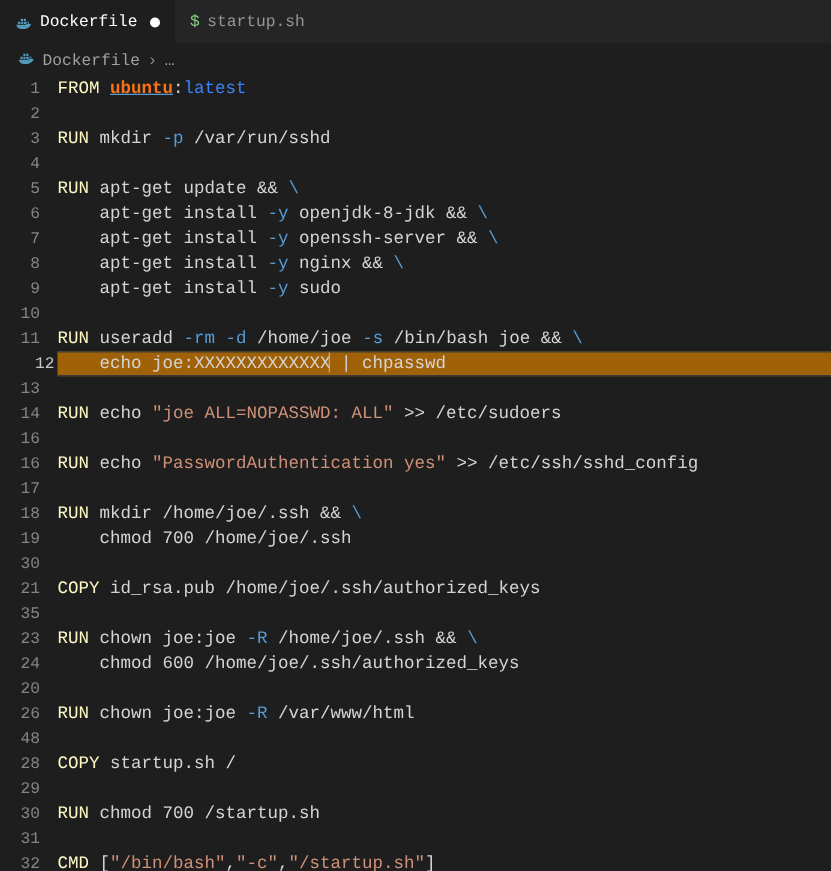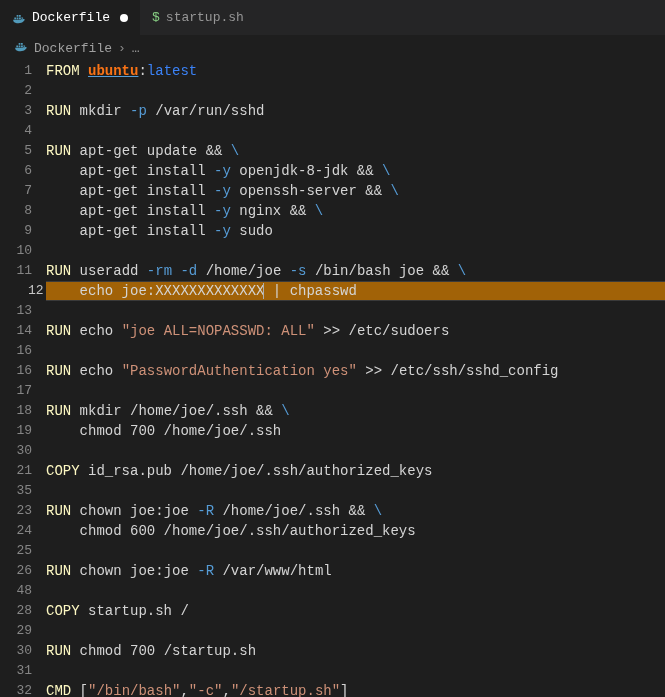--- a/index.html
+++ b/index.html
@@ -138,21 +138,21 @@
       <div class="line">16</div>
       <div class="line">16</div>
       <div class="line">17</div>
       <div class="line">18</div>
       <div class="line">19</div>
       <div class="line">30</div>
       <div class="line">21</div>
       <div class="line">35</div>
       <div class="line">23</div>
       <div class="line">24</div>
-      <div class="line">25</div>
+      <div class="line">20</div>
       <div class="line">26</div>
       <div class="line">48</div>
       <div class="line">28</div>
       <div class="line">29</div>
       <div class="line">30</div>
       <div class="line">31</div>
       <div class="line">32</div>
     </div>
   <div class="code" id="code"><div class="line"><span class="kw">FROM</span><span class="op"> </span><span class="img">ubuntu</span><span class="op">:</span><span class="tag">latest</span></div><div class="line"></div><div class="line"><span class="kw">RUN</span><span class="op"> mkdir </span><span class="flag">-p</span><span class="op"> /var/run/sshd</span></div><div class="line"></div><div class="line"><span class="kw">RUN</span><span class="op"> apt-get update &amp;&amp; </span><span class="cont">\</span></div><div class="line"><span class="op">    apt-get install </span><span class="flag">-y</span><span class="op"> openjdk-8-jdk &amp;&amp; </span><span class="cont">\</span></div><div class="line"><span class="op">    apt-get install </span><span class="flag">-y</span><span class="op"> openssh-server &amp;&amp; </span><span class="cont">\</span></div><div class="line"><span class="op">    apt-get install </span><span class="flag">-y</span><span class="op"> nginx &amp;&amp; </span><span class="cont">\</span></div><div class="line"><span class="op">    apt-get install </span><span class="flag">-y</span><span class="op"> sudo</span></div><div class="line"></div><div class="line"><span class="kw">RUN</span><span class="op"> useradd </span><span class="flag">-rm</span><span class="op"> </span><span class="flag">-d</span><span class="op"> /home/joe </span><span class="flag">-s</span><span class="op"> /bin/bash joe &amp;&amp; </span><span class="cont">\</span></div><div class="line cur"><span class="op">    echo joe:XXXXXXXXXXXXX</span><span class="cursor"></span><span class="op"> | chpasswd</span></div><div class="line"></div><div class="line"><span class="kw">RUN</span><span class="op"> echo </span><span class="str">"joe ALL=NOPASSWD: ALL"</span><span class="op"> &gt;&gt; /etc/sudoers</span></div><div class="line"></div><div class="line"><span class="kw">RUN</span><span class="op"> echo </span><span class="str">"PasswordAuthentication yes"</span><span class="op"> &gt;&gt; /etc/ssh/sshd_config</span></div><div class="line"></div><div class="line"><span class="kw">RUN</span><span class="op"> mkdir /home/joe/.ssh &amp;&amp; </span><span class="cont">\</span></div><div class="line"><span class="op">    chmod 700 /home/joe/.ssh</span></div><div class="line"></div><div class="line"><span class="kw">COPY</span><span class="op"> id_rsa.pub /home/joe/.ssh/authorized_keys</span></div><div class="line"></div><div class="line"><span class="kw">RUN</span><span class="op"> chown joe:joe </span><span class="flag">-R</span><span class="op"> /home/joe/.ssh &amp;&amp; </span><span class="cont">\</span></div><div class="line"><span class="op">    chmod 600 /home/joe/.ssh/authorized_keys</span></div><div class="line"></div><div class="line"><span class="kw">RUN</span><span class="op"> chown joe:joe </span><span class="flag">-R</span><span class="op"> /var/www/html</span></div><div class="line"></div><div class="line"><span class="kw">COPY</span><span class="op"> startup.sh /</span></div><div class="line"></div><div class="line"><span class="kw">RUN</span><span class="op"> chmod 700 /startup.sh</span></div><div class="line"></div><div class="line"><span class="kw">CMD</span><span class="op"> [</span><span class="str">"/bin/bash"</span><span class="op">,</span><span class="str">"-c"</span><span class="op">,</span><span class="str">"/startup.sh"</span><span class="op">]</span></div></div>
 </div>

